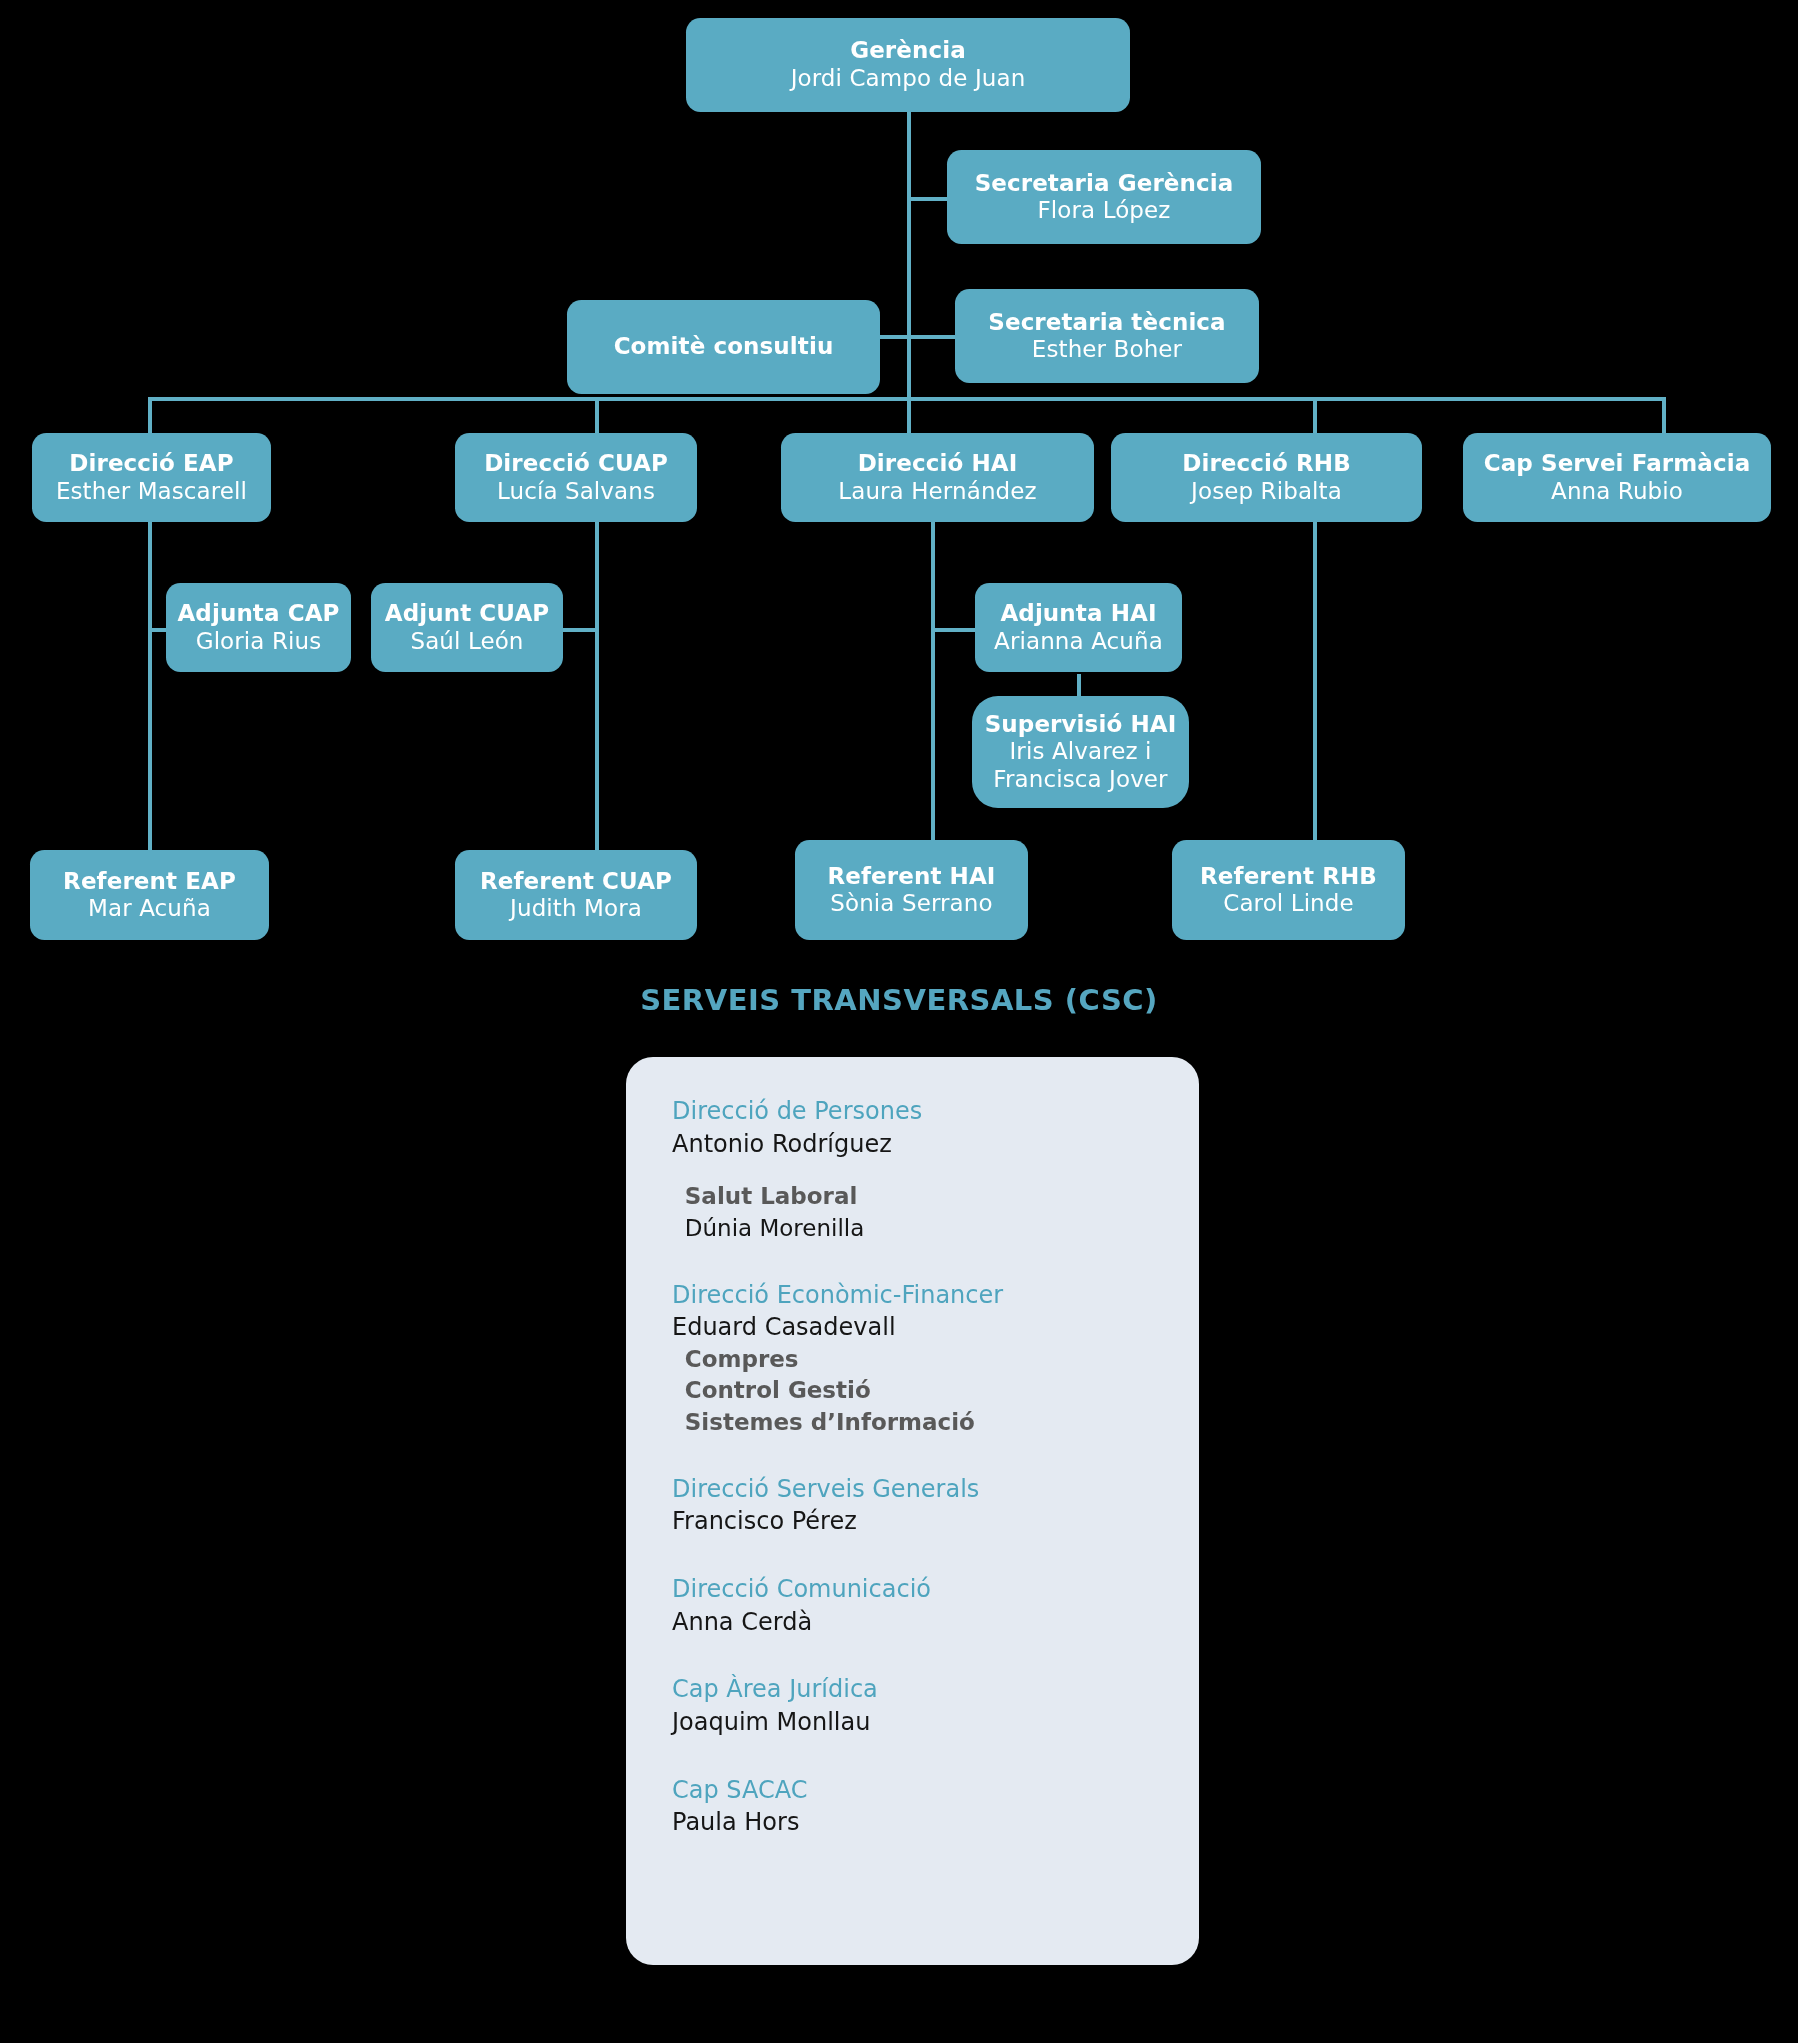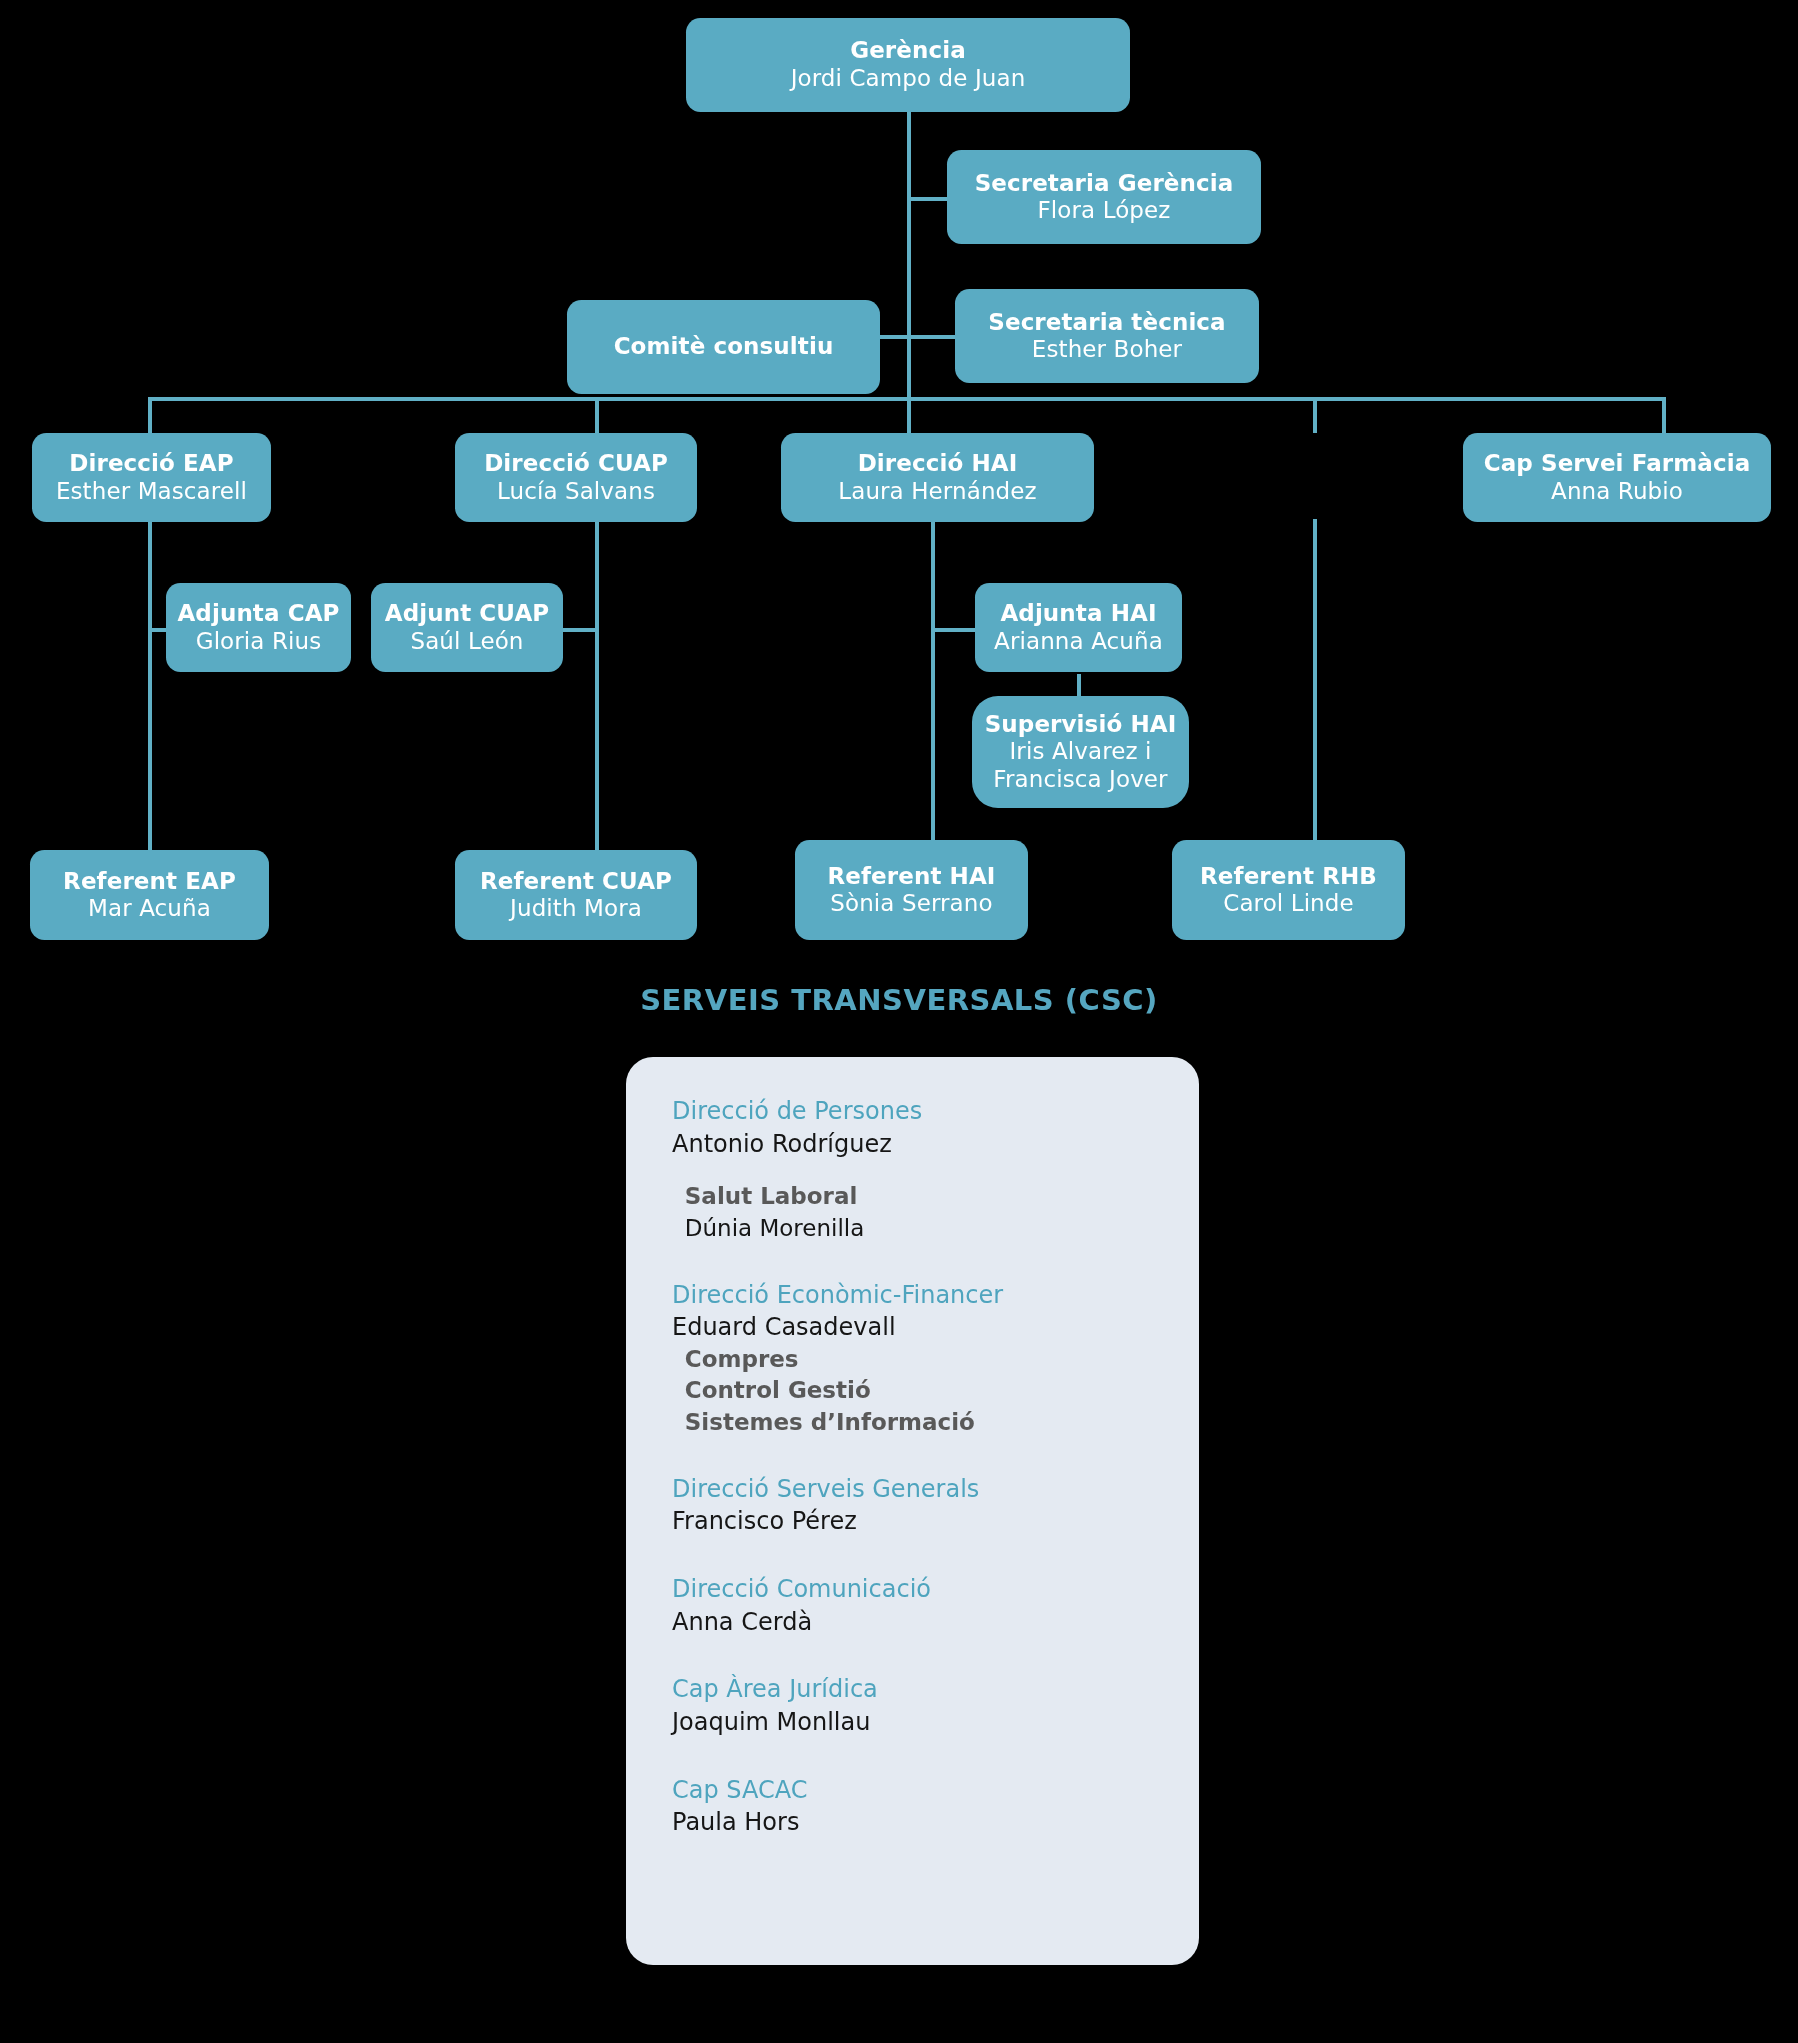--- a/index.html
+++ b/index.html
@@ -169,20 +169,24 @@
   <div class="box" style="left:455px; top:433px; width:242px; height:89px;">
     <div class="role">Direcció CUAP</div>
     <div class="person">Lucía Salvans</div>
   </div>
 
   <div class="box" style="left:753px; top:433px; width:313px; height:89px;margin-left:28px;">
     <div class="role">Direcció HAI</div>
     <div class="person">Laura Hernández</div>
   </div>
 
+  <div class="box" style="left:1111px; top:433px; width:311px; height:89px;">
+    <div class="role">Direcció RHB</div>
+    <div class="person">Josep Ribalta</div>
+  </div>
 
   <div class="box" style="left:1463px; top:433px; width:308px; height:89px;">
     <div class="role">Cap Servei Farmàcia</div>
     <div class="person">Anna Rubio</div>
   </div>
 
   <div class="box" style="left:166px; top:583px; width:185px; height:89px;">
     <div class="role">Adjunta CAP</div>
     <div class="person">Gloria Rius</div>
   </div>

